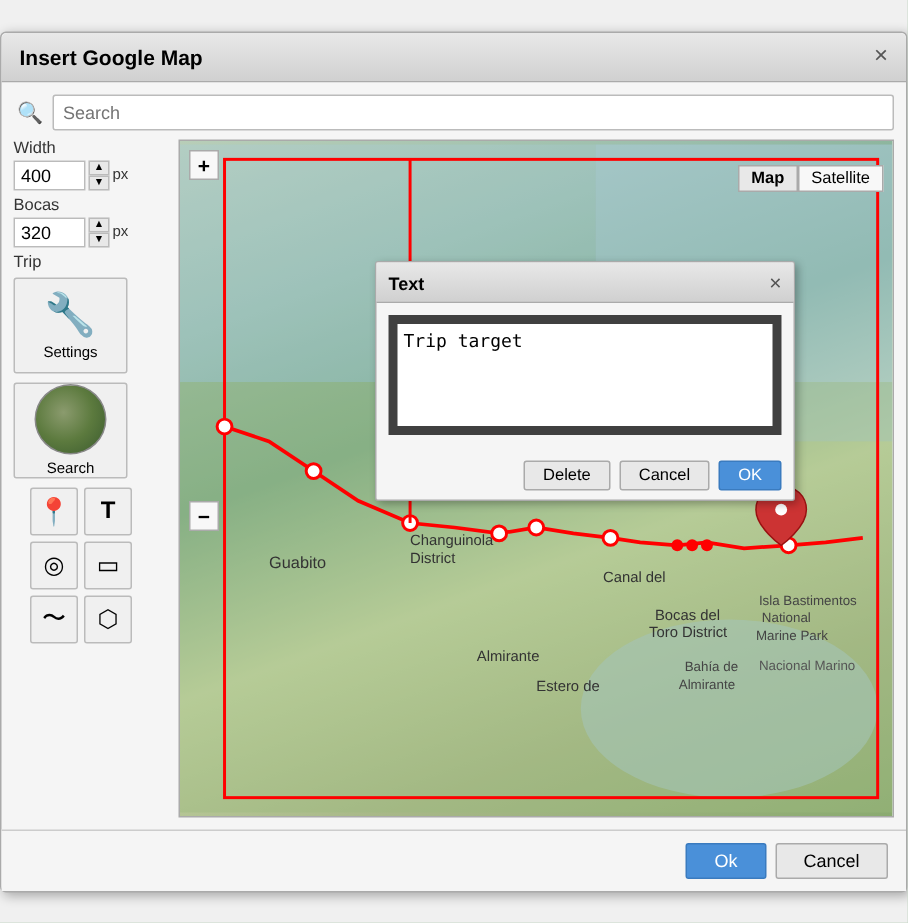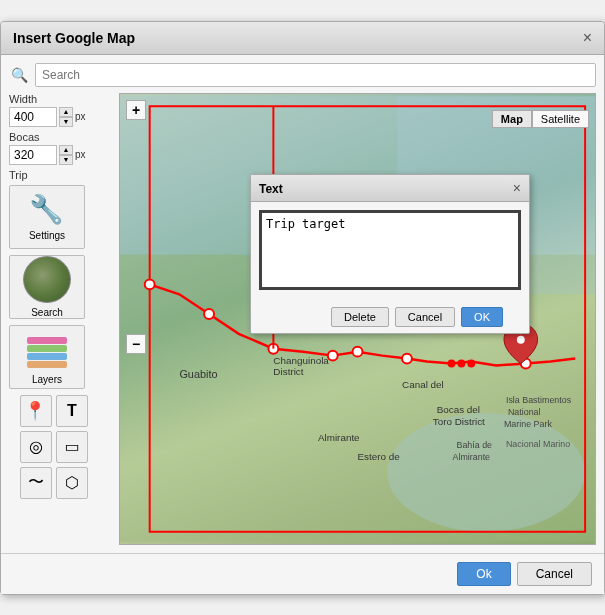--- a/index.html
+++ b/index.html
@@ -267,30 +267,30 @@
       color: #555;
       background: none;
       border: none;
     }
     .text-popup-body {
       padding: 8px;
     }
     .text-popup-textarea {
       width: 100%;
       height: 80px;
-      border: 3px solid #404040;
+      border: 6px solid #404040;
       padding: 4px;
       font-size: 12px;
       resize: none;
     }
     .text-popup-footer {
       display: flex;
       justify-content: flex-end;
       gap: 6px;
-      padding: 6px 26px;
+      padding: 6px 8px;
     }
     .popup-btn {
       padding: 3px 12px;
       font-size: 11px;
       border: 1px solid #aaa;
       background: #e8e8e8;
       cursor: pointer;
       border-radius: 2px;
     }
     .popup-btn.ok {
@@ -370,29 +370,20 @@
         <div class="tool-btn">
           <div style="font-size:28px;">🔧</div>
           <span class="tool-btn-label">Settings</span>
         </div>
 
         <div class="tool-btn">
           <div class="terrain-thumb"></div>
           <span class="tool-btn-label">Search</span>
         </div>
 
-        <div class="tool-btn">
-          <div style="width:48px;height:42px;position:relative;">
-            <div style="position:absolute;bottom:2px;left:4px;width:40px;height:7px;background:#e0a060;border-radius:2px;opacity:0.9;"></div>
-            <div style="position:absolute;bottom:10px;left:4px;width:40px;height:7px;background:#60a8e0;border-radius:2px;opacity:0.9;"></div>
-            <div style="position:absolute;bottom:18px;left:4px;width:40px;height:7px;background:#80c060;border-radius:2px;opacity:0.9;"></div>
-            <div style="position:absolute;bottom:26px;left:4px;width:40px;height:7px;background:#e060a0;border-radius:2px;opacity:0.9;"></div>
-          </div>
-          <span class="tool-btn-label">Layers</span>
-        </div>
 
         <div class="icon-tools-row">
           <div class="icon-tool" style="font-size:18px;">📍</div>
           <div class="icon-tool" style="font-weight:bold;font-size:16px;">T</div>
           <div class="icon-tool" style="font-size:16px;">◎</div>
           <div class="icon-tool" style="font-size:16px;">▭</div>
           <div class="icon-tool" style="font-size:16px;">〜</div>
           <div class="icon-tool" style="font-size:16px;">⬡</div>
         </div>
       </div>

